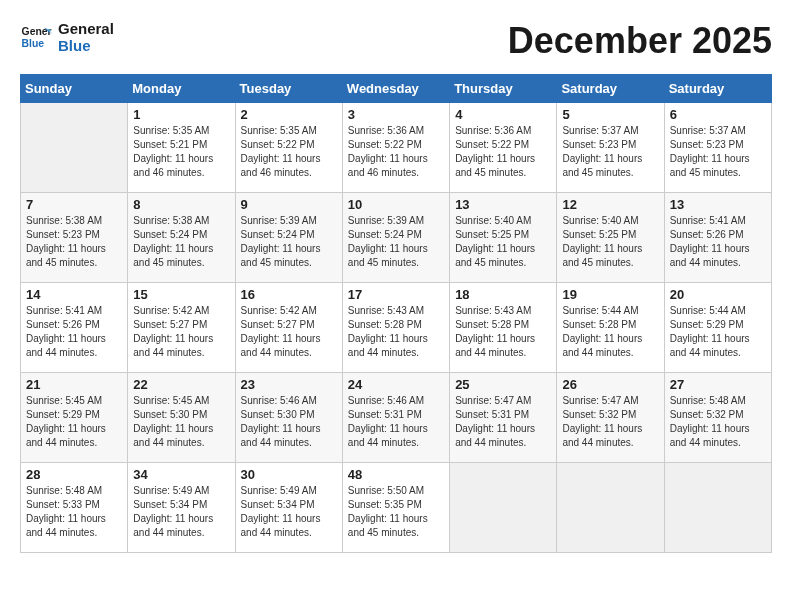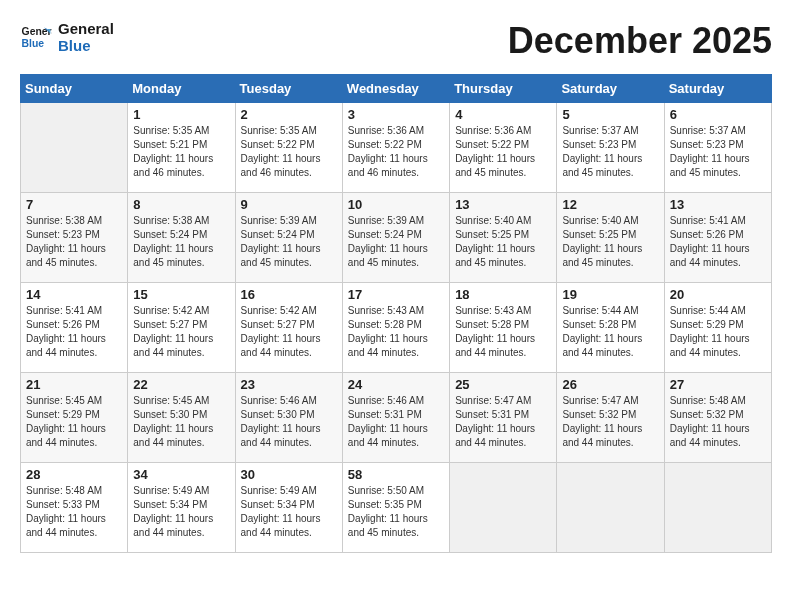--- a/index.html
+++ b/index.html
@@ -238,21 +238,21 @@
         </td>
         <td>
           <span class="day-number">34</span>
           <div class="day-info">Sunrise: 5:49 AM<br>Sunset: 5:34 PM<br>Daylight: 11 hours and 44 minutes.</div>
         </td>
         <td>
           <span class="day-number">30</span>
           <div class="day-info">Sunrise: 5:49 AM<br>Sunset: 5:34 PM<br>Daylight: 11 hours and 44 minutes.</div>
         </td>
         <td>
-          <span class="day-number">58</span>
+          <span class="day-number">48</span>
           <div class="day-info">Sunrise: 5:50 AM<br>Sunset: 5:35 PM<br>Daylight: 11 hours and 45 minutes.</div>
         </td>
         <td class="empty-cell"></td>
         <td class="empty-cell"></td>
         <td class="empty-cell"></td>
       </tr>
     </tbody>
 </table>
 
 </body></html>

